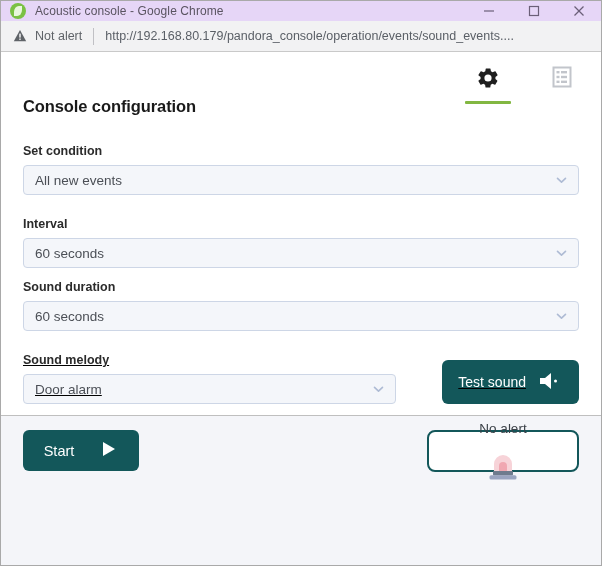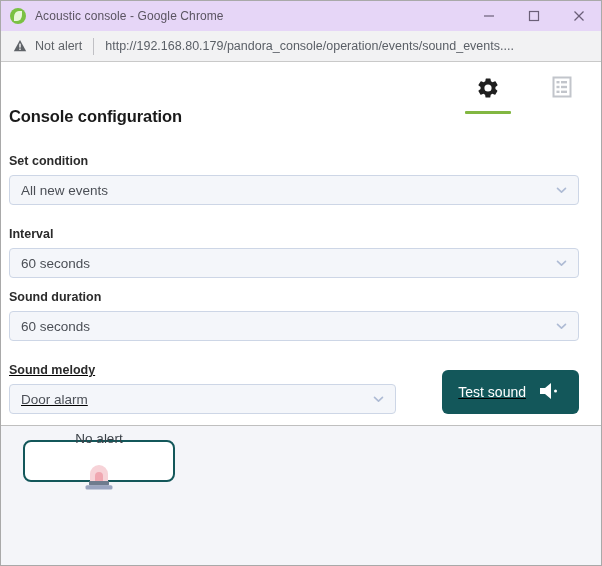--- a/index.html
+++ b/index.html
@@ -16,21 +16,21 @@
     height: 566px;
     position: relative;
     background: #f4f5f9;
     border: 1px solid #a9a9a9;
     display: flex;
     flex-direction: column;
   }
 
   
   #titlebar {
-    height: 30px;
+    height: 20px;
     background: #e6d6f7;
     display: flex;
     align-items: center;
     flex: 0 0 auto;
     position: relative;
   }
   #favicon {
     width: 16px; height: 16px;
     margin-left: 9px; margin-right: 9px;
     border-radius: 50%;
@@ -125,21 +125,21 @@
   }
   .tab .tab-underline {
     margin-top: 7px;
     width: 46px; height: 3px;
     background: transparent;
     border-radius: 1px;
   }
   .tab.active .tab-underline { background: #82b741; }
 
   
-  #form { padding: 45px 22px 0 8px; }
+  #form { padding: 45px 22px 0 22px; }
   #section-title {
     font-size: 16.5px;
     font-weight: bold;
     color: #1a1a1a;
     margin: 0 0 28px 0;
     letter-spacing: -0.1px;
   }
   .field-label {
     font-size: 12.5px;
     font-weight: bold;
@@ -367,20 +367,28 @@
                   <circle cx="16.5" cy="10" r="1.5" fill="#ffffff"></circle>
                 </svg>
               </span>
             </button>
           </div>
         </div>
       </div>
     </div>
 
     <div id="footer">
+      <button id="btn-start">
+        <span>Start</span>
+        <span>
+          <svg width="18" height="18" viewBox="0 0 18 18">
+              <path d="M3 2 L15 9 L3 16 Z" fill="#ffffff"></path>
+            </svg>
+        </span>
+      </button>
 
       <div id="alert-box">
         <span id="alert-label">No alert</span>
         <span class="siren">
           <svg width="32" height="30" viewBox="0 0 32 30">
             <path d="M7 19 V12 A9 9 0 0 1 25 12 V19 Z" fill="#f7d3d8"></path>
             <path d="M12 19 V14 A4 4 0 0 1 20 14 V19 Z" fill="#f0a7b1"></path>
             <rect x="13.8" y="16" width="4.4" height="5" fill="#f0a7b1"></rect>
             <rect x="6" y="19" width="20" height="4.6" rx="1" fill="#6f7b8e"></rect>
             <rect x="2.5" y="23.2" width="27" height="4.4" rx="1.6" fill="#9aa4c0"></rect>

